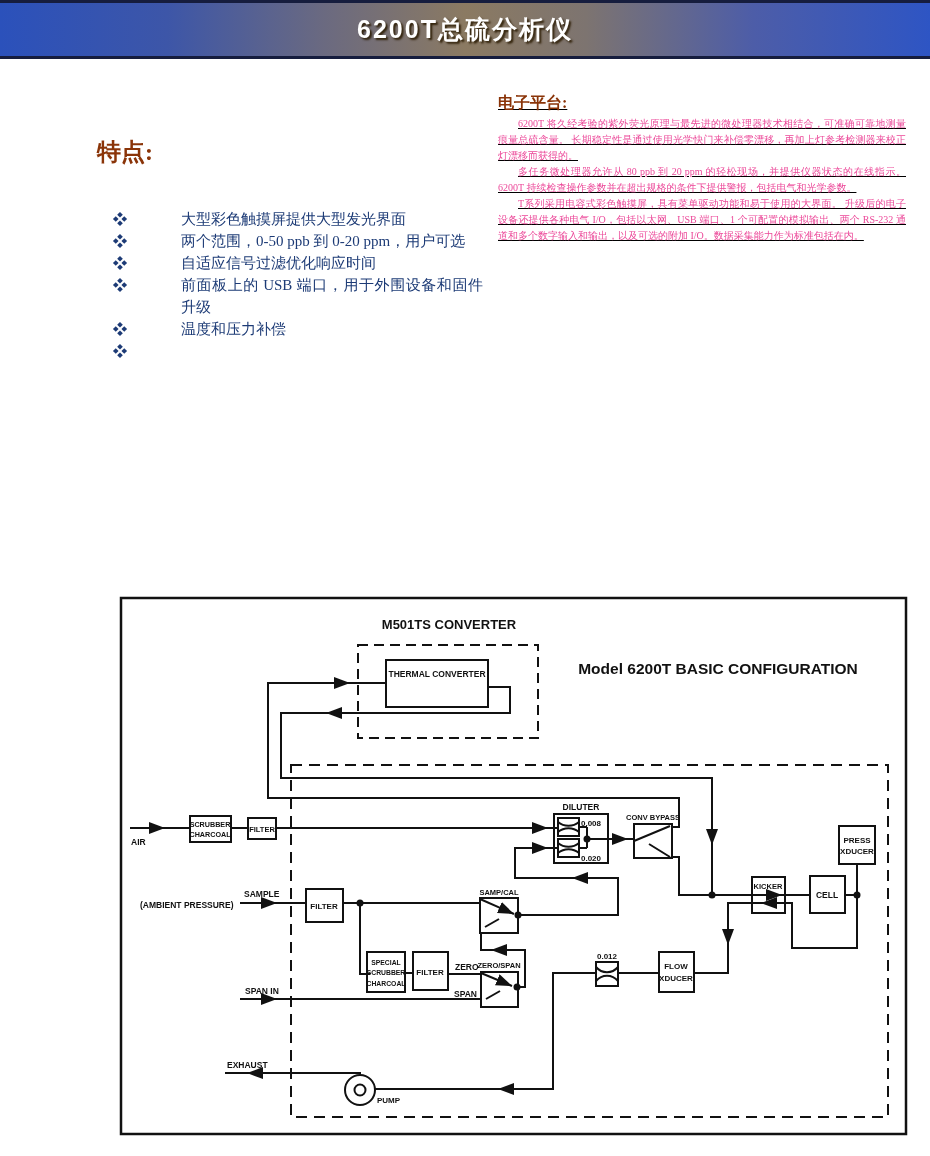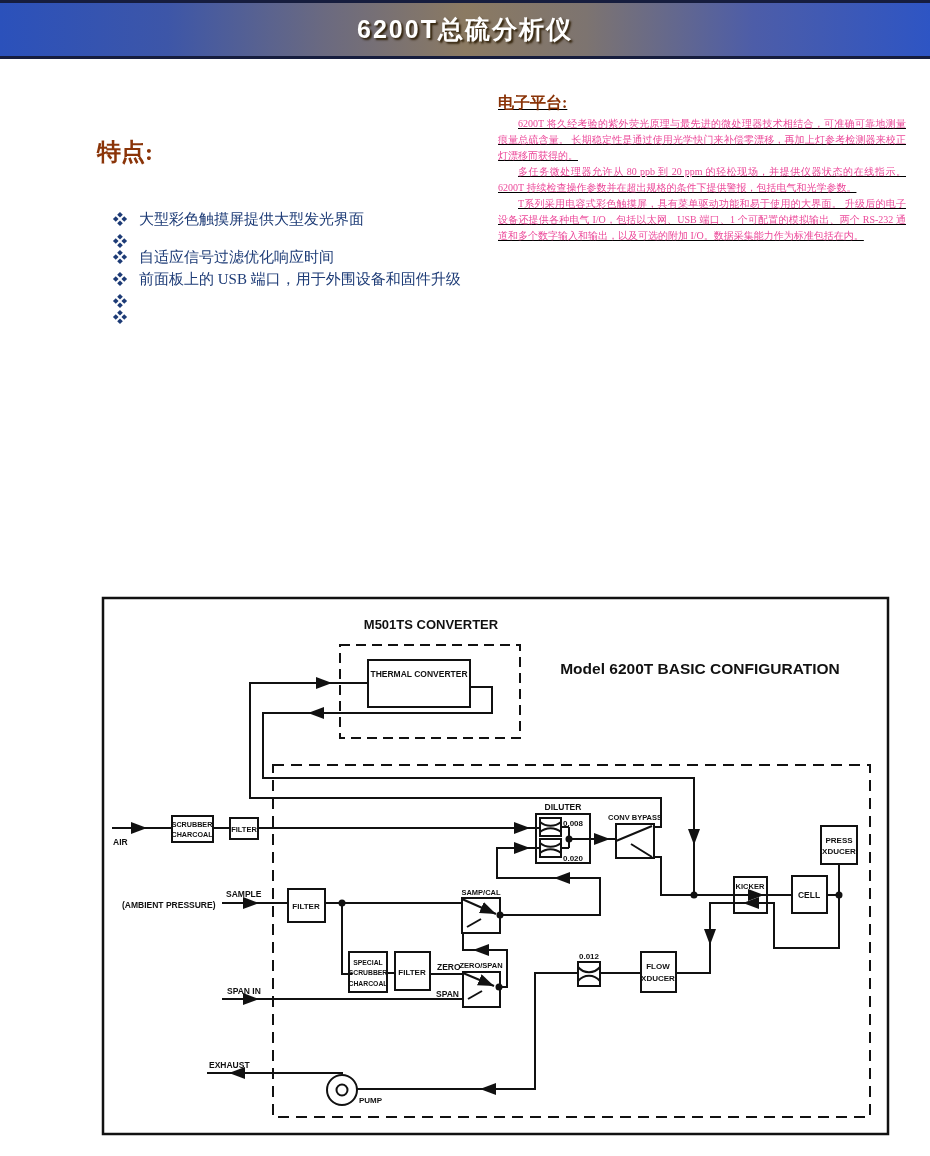--- a/index.html
+++ b/index.html
@@ -13,30 +13,30 @@
   .titlebar h1{margin:0;font-size:25px;font-weight:bold;color:#ffffff;letter-spacing:2px;
     font-family:"Liberation Sans","DejaVu Sans",sans-serif;
     text-shadow:2px 2px 2px rgba(45,30,5,.95);}
   
   .col-left{position:absolute;left:97px;top:136px;width:386px;}
   .col-right{position:absolute;left:498px;top:93px;width:408px;text-decoration:underline;}
   .sec-heading{font-weight:bold;color:#8a3408;font-size:24px;margin:0;}
   .col-right .sec-heading{font-size:16px;}
   .feature-list{list-style:none;margin:40px 0 0 0;padding:0;}
   .feature-list li{display:flex;align-items:flex-start;color:#1d3b76;font-size:15px;
-    line-height:22px;margin:0;}
+    line-height:22px;margin:0;gap:42px;}
   .bullet{flex:0 0 auto;width:10px;height:10px;margin:6px 14px 0 18px;
     transform:rotate(45deg);display:grid;grid-template-columns:1fr 1fr;grid-template-rows:1fr 1fr;gap:2px;}
   .bullet span{background:#1d3b76;display:block;}
   .feature-text{flex:1;text-align:justify;}
   .para{margin:0;color:#ec4899;font-size:10px;line-height:16px;
     text-align:justify;text-indent:2em;}
   .col-right .sec-heading{margin-bottom:2px;}
   
-  .diagram{position:absolute;left:100px;top:595px;}
+  .diagram{position:absolute;left:118px;top:595px;}
   .diagram svg text{font-family:"Liberation Sans","DejaVu Sans",sans-serif;font-weight:bold;fill:#111;}
 </style>
 </head>
 <body>
 
 <div class="page">
 
   <div class="titlebar">
     <h1>6200T总硫分析仪</h1>
   </div>
@@ -53,20 +53,21 @@
           </span>
         <span class="feature-text">大型彩色触摸屏提供大型发光界面</span>
       </li>
       <li>
         <span class="bullet">
             <span></span>
             <span></span>
             <span></span>
             <span></span>
           </span>
+        <span class="feature-text">两个范围，0-50 ppb 到 0-20 ppm，用户可选</span>
       </li>
       <li>
         <span class="bullet">
             <span></span>
             <span></span>
             <span></span>
             <span></span>
           </span>
         <span class="feature-text">自适应信号过滤优化响应时间</span>
       </li>
@@ -79,20 +80,21 @@
           </span>
         <span class="feature-text">前面板上的 USB 端口，用于外围设备和固件升级</span>
       </li>
       <li>
         <span class="bullet">
             <span></span>
             <span></span>
             <span></span>
             <span></span>
           </span>
+        <span class="feature-text">温度和压力补偿</span>
       </li>
       <li>
         <span class="bullet">
             <span></span>
             <span></span>
             <span></span>
             <span></span>
           </span>
       </li>
     </ul>

